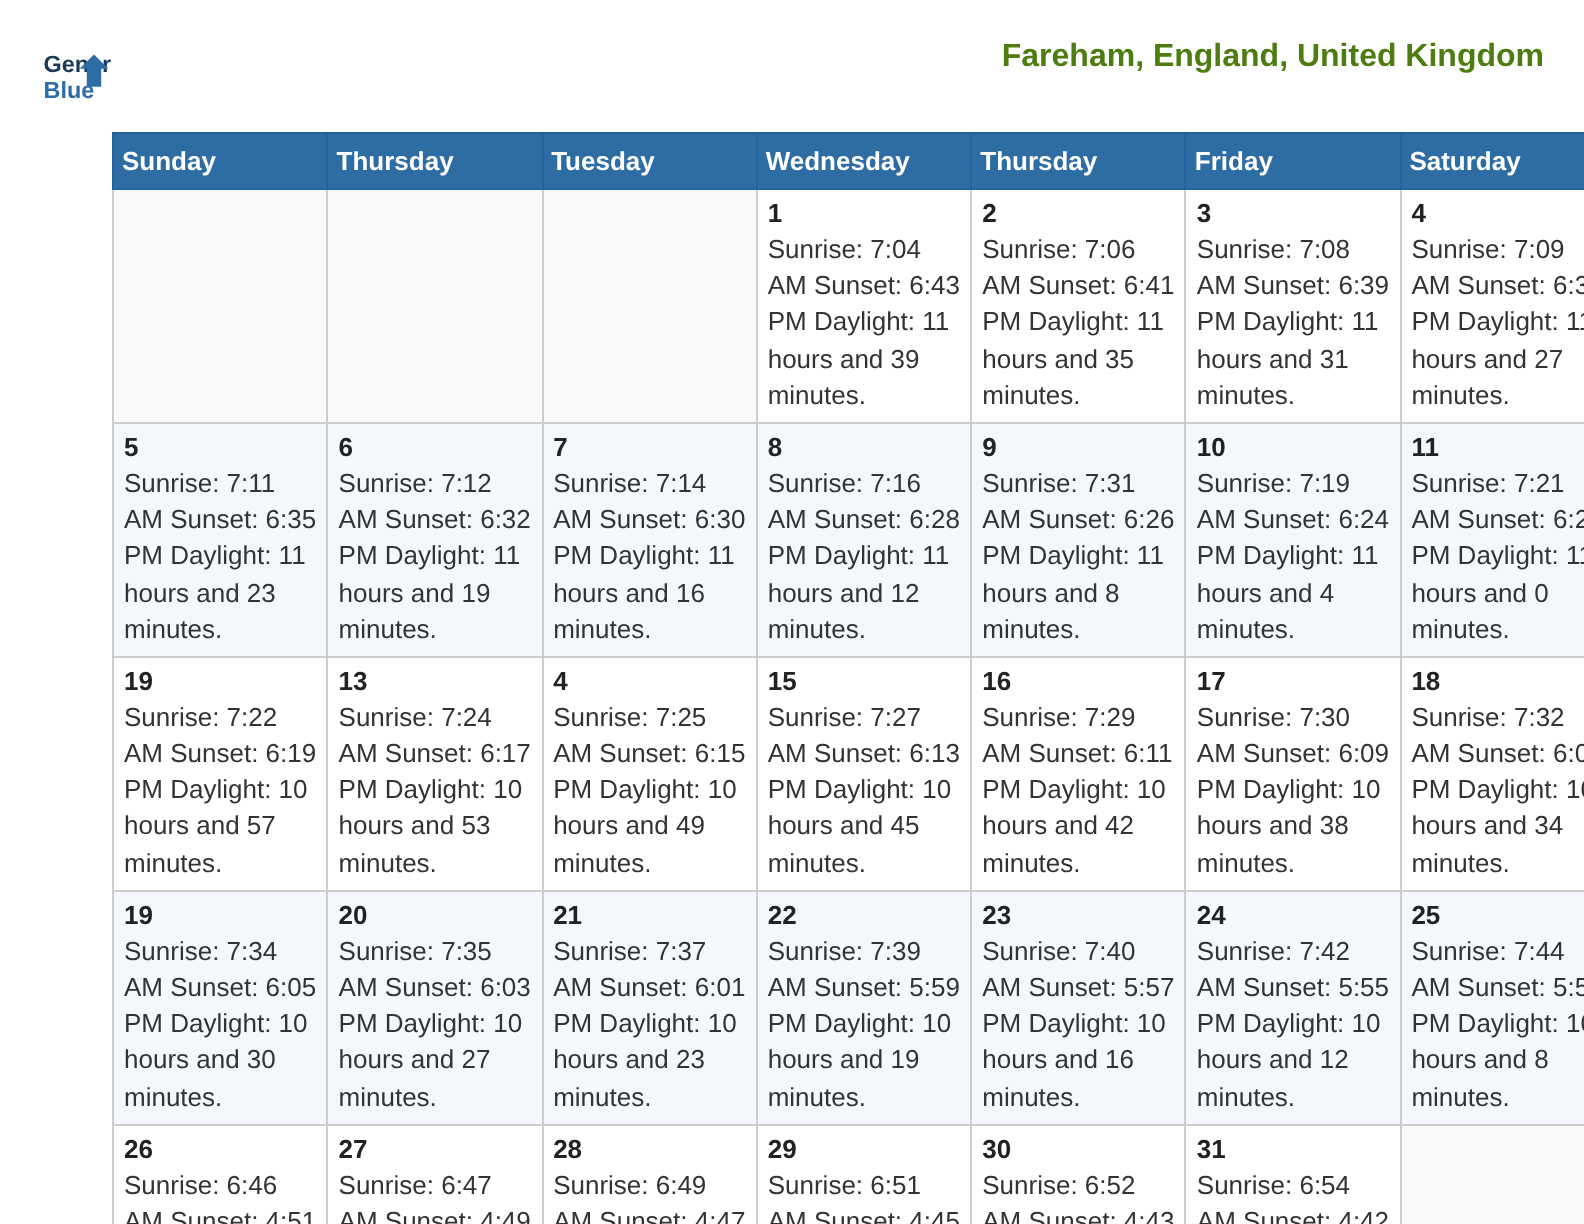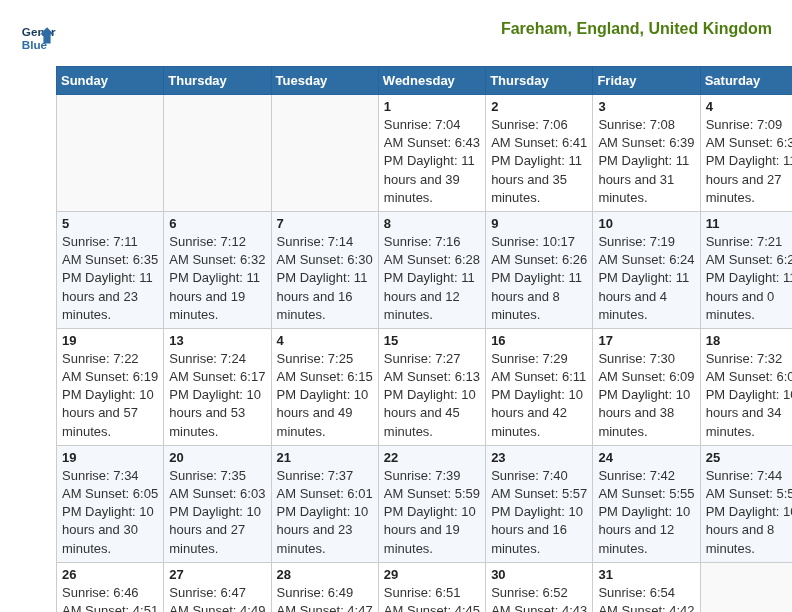--- a/index.html
+++ b/index.html
@@ -171,21 +171,21 @@
         </td>
         <td>
           <span class="day-num">8</span>
           <div class="day-info">Sunrise: 7:16 AM
 Sunset: 6:28 PM
 Daylight: 11 hours
 and 12 minutes.</div>
         </td>
         <td>
           <span class="day-num">9</span>
-          <div class="day-info">Sunrise: 10:17 AM
+          <div class="day-info">Sunrise: 7:31 AM
 Sunset: 6:26 PM
 Daylight: 11 hours
 and 8 minutes.</div>
         </td>
         <td>
           <span class="day-num">10</span>
           <div class="day-info">Sunrise: 7:19 AM
 Sunset: 6:24 PM
 Daylight: 11 hours
 and 4 minutes.</div>

